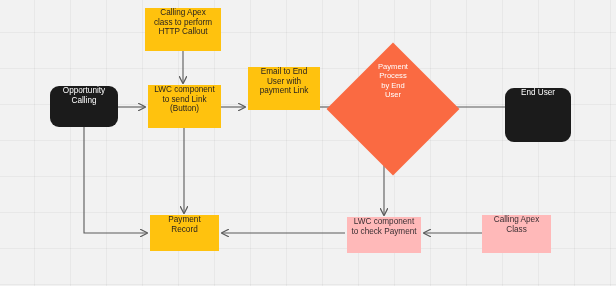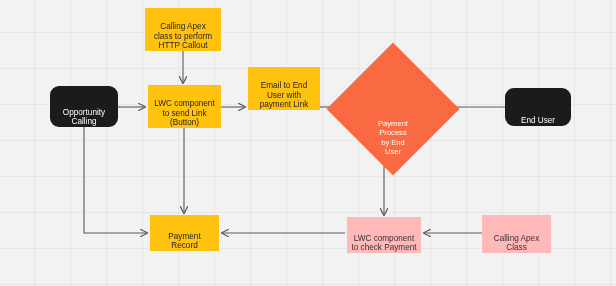--- a/index.html
+++ b/index.html
@@ -28,21 +28,21 @@
     position: absolute;
     left: 0;
     top: 0;
     width: 616px;
     height: 286px;
   }
   .node {
     position: absolute;
     box-sizing: border-box;
     display: flex;
-    align-items: flex-end;
+    align-items: flex-start;
     justify-content: center;
     text-align: center;
     line-height: 1.18;
     z-index: 3;
   }
   .node .lbl {
     display: block;
     white-space: pre-line;
     padding: 0 2px;
   }
@@ -133,21 +133,21 @@
   </div>
 
   <div class="node node-decision" style="left:346px; top:62px; width:94px; height:94px;">
     <span class="diamond-shape"></span>
     <span class="lbl">Payment
 Process
 by End
 User</span>
   </div>
 
-  <div class="node node-terminator" style="left:505px; top:88px; width:66px; height:38px;">
+  <div class="node node-terminator" style="left:505px; top:88px; width:66px; height:54px;">
     <span class="lbl">End User</span>
   </div>
 
   <div class="node node-process" style="left:150px; top:215px; width:69px; height:36px;">
     <span class="lbl">Payment
 Record</span>
   </div>
 
   <div class="node node-pink" style="left:347px; top:217px; width:74px; height:36px;">
     <span class="lbl">LWC component

